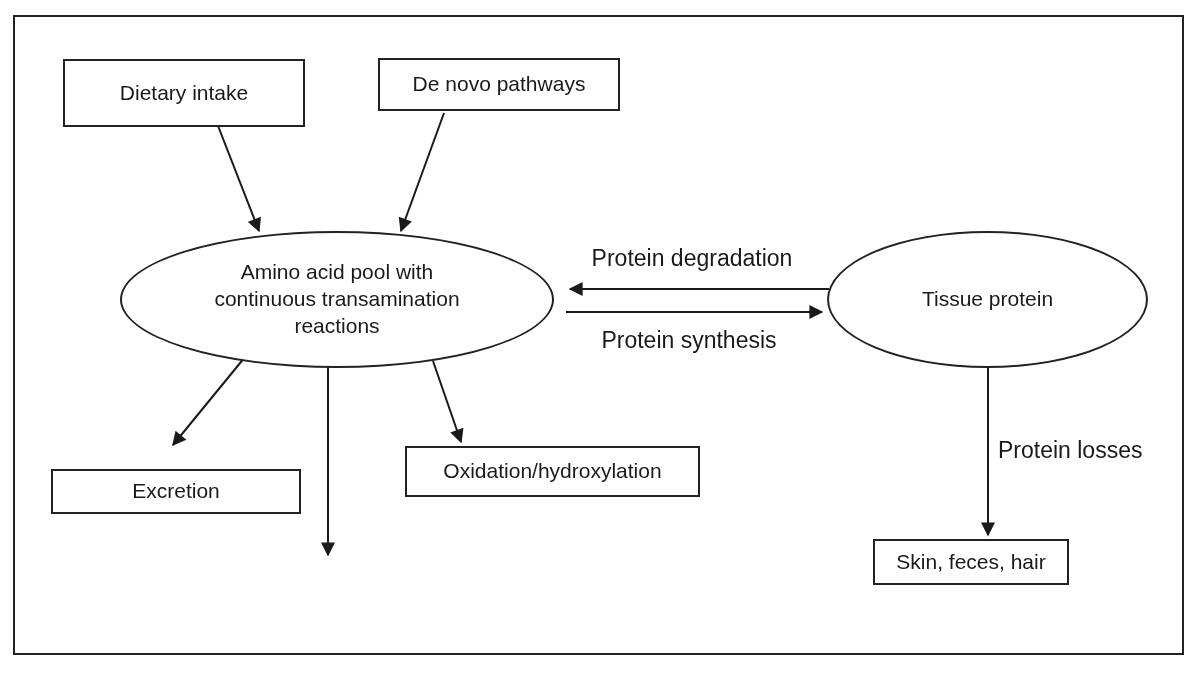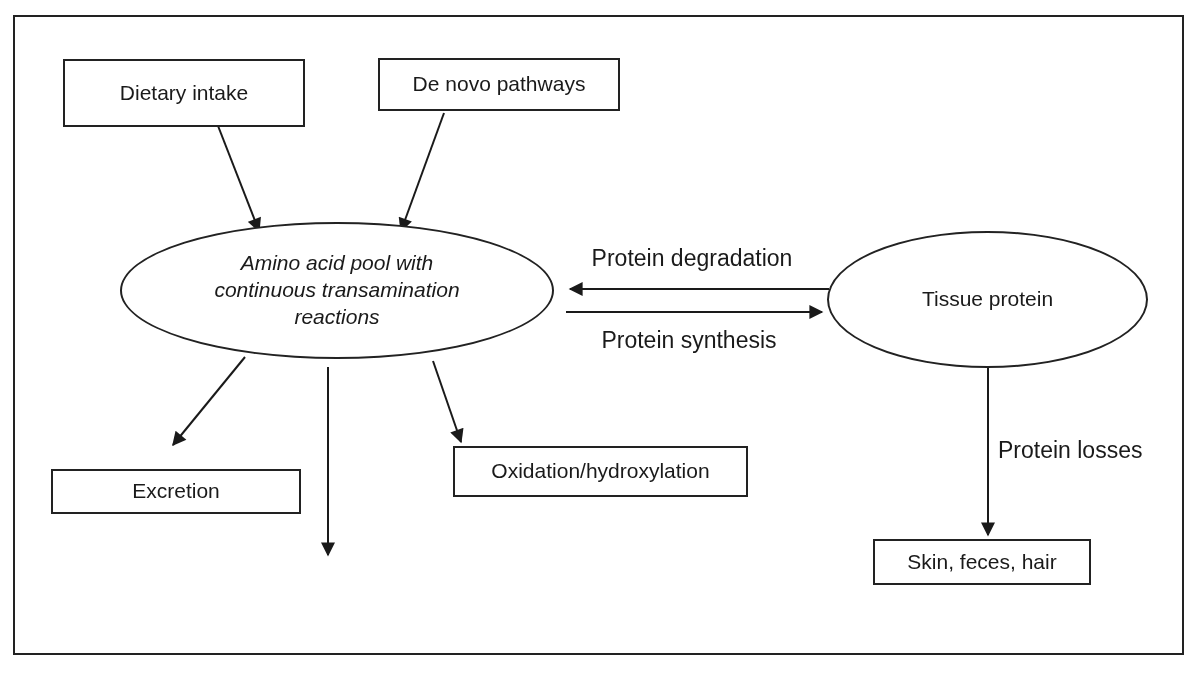--- a/index.html
+++ b/index.html
@@ -83,38 +83,38 @@
   </svg>
 
   <div class="node" style="left:63px; top:59px; width:242px; height:68px;">
     <span class="node-label">Dietary intake</span>
   </div>
 
   <div class="node" style="left:378px; top:58px; width:242px; height:53px;">
     <span class="node-label">De novo pathways</span>
   </div>
 
-  <div class="node ellipse" style="left:120px; top:222px; width:434px; height:137px;font-style:italic;">
+  <div class="node ellipse" style="left:120px; top:231px; width:434px; height:137px;">
     <span class="node-label" style="width:282px;">Amino acid pool with continuous transamination reactions</span>
   </div>
 
   <div class="node ellipse" style="left:827px; top:231px; width:321px; height:137px;">
     <span class="node-label">Tissue protein</span>
   </div>
 
   <div class="node" style="left:51px; top:449px; width:250px; height:45px;margin-top:20px;">
     <span class="node-label">Excretion</span>
   </div>
 
-  <div class="node" style="left:405px; top:446px; width:295px; height:51px;margin-left:48px;">
+  <div class="node" style="left:405px; top:446px; width:295px; height:51px;">
     <span class="node-label">Oxidation/hydroxylation</span>
   </div>
 
 
-  <div class="node" style="left:873px; top:539px; width:218px; height:46px;">
+  <div class="node" style="left:873px; top:539px; width:196px; height:46px;">
     <span class="node-label">Skin, feces, hair</span>
   </div>
 
   <div class="edge-label center" style="left:578px; top:245px; width:228px;">Protein degradation</div>
 
   <div class="edge-label center" style="left:578px; top:327px; width:222px;">Protein synthesis</div>
 
   <div class="edge-label" style="left:998px; top:437px;">Protein losses</div>
 
 </div>

